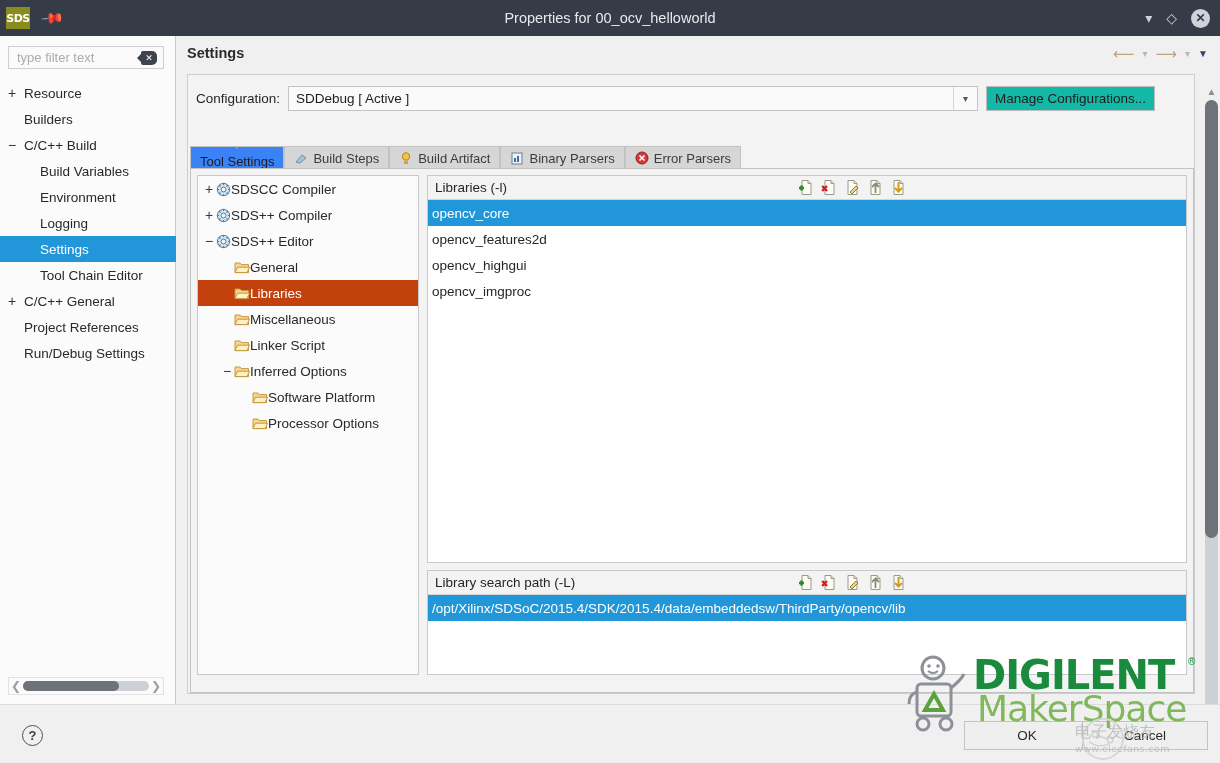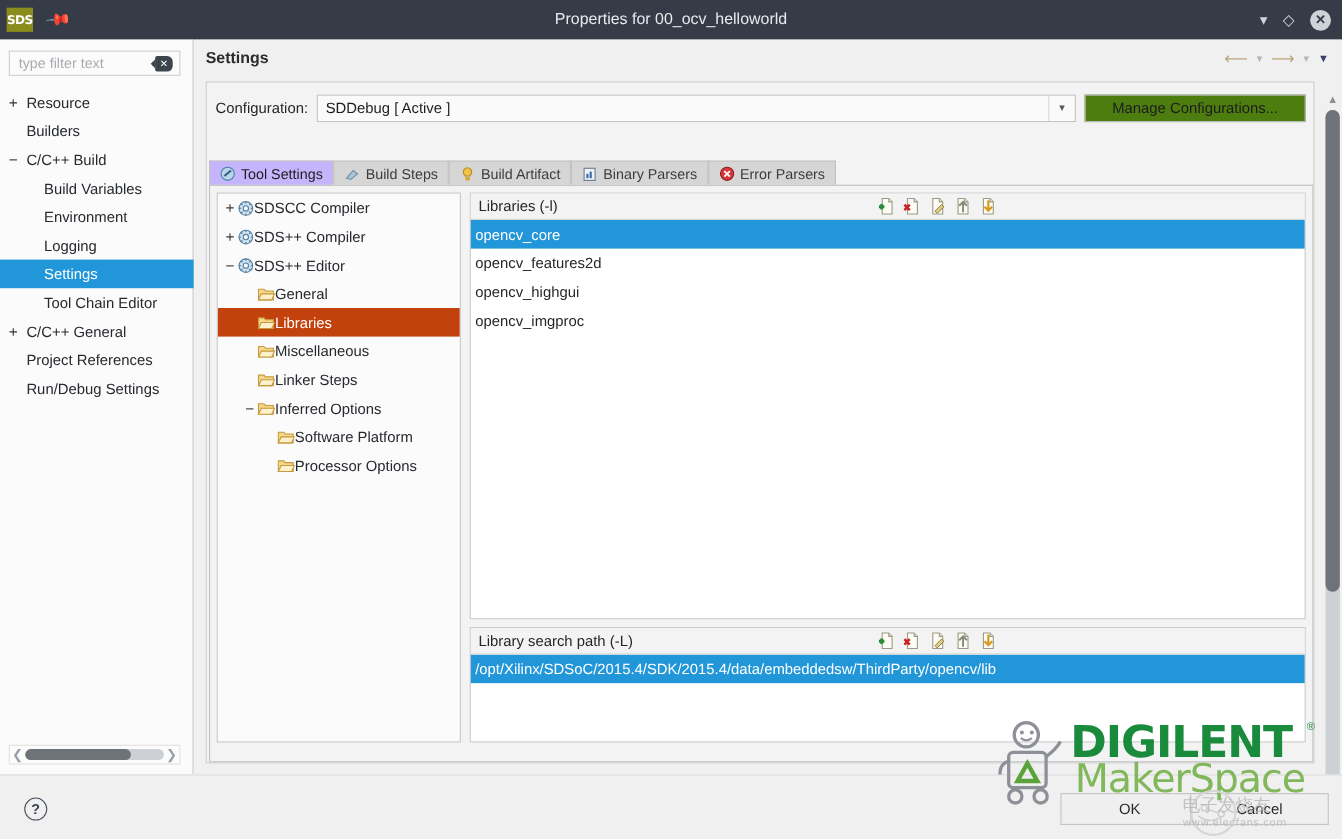--- a/index.html
+++ b/index.html
@@ -131,35 +131,35 @@
     display: flex; align-items: center; position: relative;
   }
   .combo .cv { margin-left: 7px; font-size: 13.5px; color: #1d1d1d; }
   .combo .carr {
     position: absolute; right: 0; top: 0; width: 24px; height: 23px;
     border-left: 1px solid #d6d6d6;
     display: flex; align-items: center; justify-content: center;
     color: #575757; font-size: 10px;
   }
   .btn-manage {
-    margin-left: 8px; height: 25px; padding: 0 24px;
-    background: #4d7c0f; border: 1px solid #bdbdbd;
+    margin-left: 8px; height: 25px; padding: 0 8px;
+    background: #14b8a6; border: 1px solid #bdbdbd;
     display: flex; align-items: center; font-size: 13.5px; color: #1d1d1d;
   }
 
   .tabstrip {
     position: absolute; left: 2px; top: 70px; width: 1004px; height: 24px;
     display: flex; align-items: flex-end;
   }
   .tab {
     height: 23px; display: flex; align-items: center; gap: 5px;
     padding: 0 9px; font-size: 13px; color: #3c3c3c;
     background: #d6d6d6; border: 1px solid #c2c2c2; border-bottom: none;
   }
-  .tab.active { background: #c4b5fd; border-color: #c2c2c2; color: #1d1d1d; }
+  .tab.active { background: #3b82f6; border-color: #c2c2c2; color: #1d1d1d; flex-direction: column; }
   .tab-filler { flex: 1; border-bottom: 1px solid #c2c2c2; height: 23px; }
 
   .tabbody {
     position: absolute; left: 2px; top: 93px; width: 1004px; height: 525px;
     background: #f3f3f3; border: 1px solid #c2c2c2;
   }
 
   
   .ts-tree {
     position: absolute; left: 6px; top: 6px; width: 222px; height: 500px;
@@ -435,21 +435,21 @@
               <path d="M1 12.6 l2.6 -5.4 h12 l-2.6 5.4 z" fill="#fdf0cb" stroke="#c59a3c" stroke-width="1"></path>
             </svg>
             <span>Miscellaneous</span>
           </div>
           <div class="ts-node" style="padding-left: 22px;">
             <span class="ts-tw"></span>
             <svg width="16" height="14" viewBox="0 0 16 14">
               <path d="M1 3 h5 l1.3 1.6 h7.2 v8 H1 z" fill="#f6d68a" stroke="#c59a3c" stroke-width="1"></path>
               <path d="M1 12.6 l2.6 -5.4 h12 l-2.6 5.4 z" fill="#fdf0cb" stroke="#c59a3c" stroke-width="1"></path>
             </svg>
-            <span>Linker Steps</span>
+            <span>Linker Script</span>
           </div>
           <div class="ts-node" style="padding-left: 22px;">
             <span class="ts-tw">−</span>
             <svg width="16" height="14" viewBox="0 0 16 14">
               <path d="M1 3 h5 l1.3 1.6 h7.2 v8 H1 z" fill="#f6d68a" stroke="#c59a3c" stroke-width="1"></path>
               <path d="M1 12.6 l2.6 -5.4 h12 l-2.6 5.4 z" fill="#fdf0cb" stroke="#c59a3c" stroke-width="1"></path>
             </svg>
             <span>Inferred Options</span>
           </div>
           <div class="ts-node" style="padding-left: 40px;">

